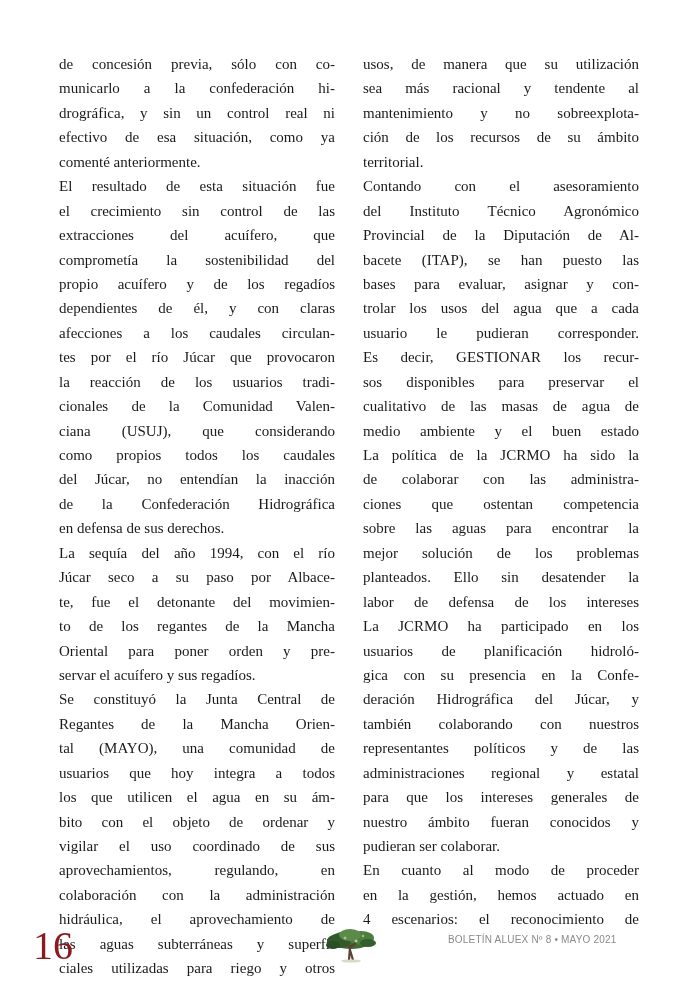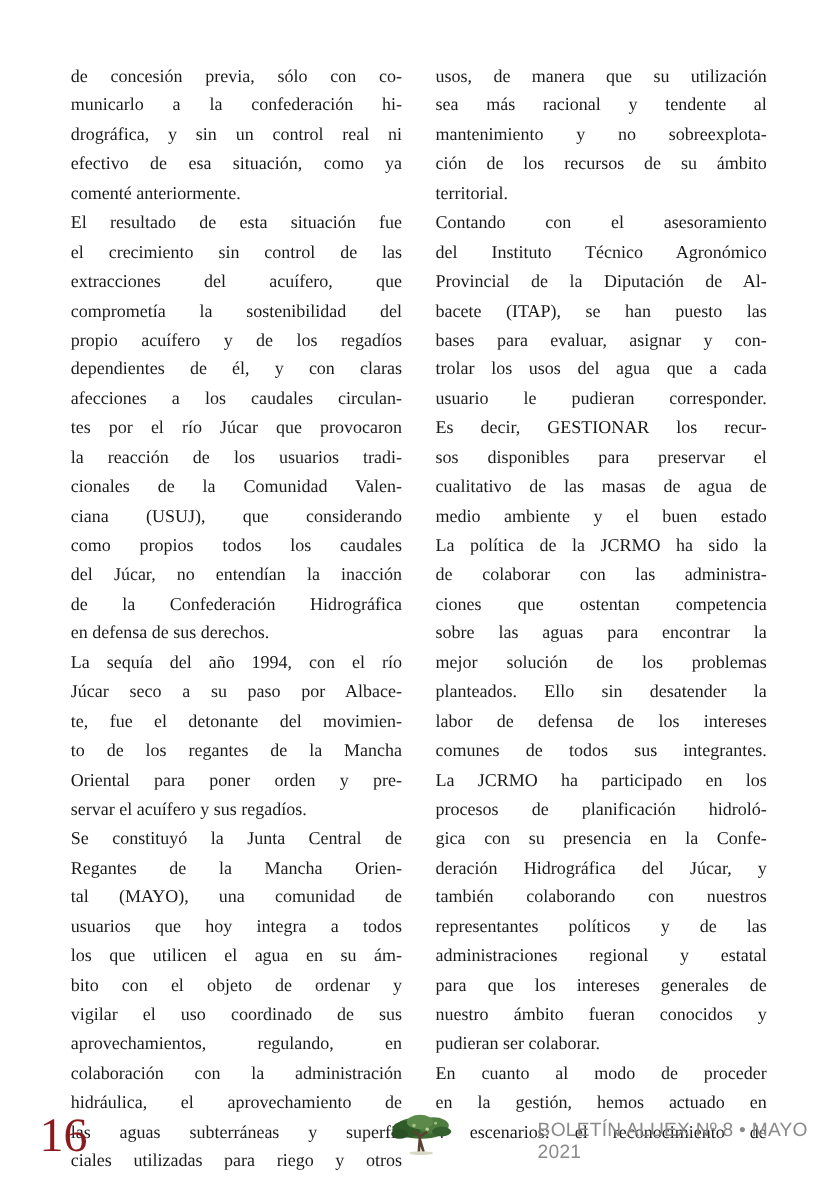--- a/index.html
+++ b/index.html
@@ -27,21 +27,21 @@
   .line.last { text-align-last: left; }
   .footer-page {
     position: absolute; left: 33px; top: 922px;
     font-family: "Liberation Serif", "DejaVu Serif", serif;
     font-size: 40px; color: #8b1a1f;
   }
   .footer-logo { position: absolute; left: 323px; top: 926px; width: 56px; height: 38px; }
   .footer-title {
     position: absolute; left: 448px; top: 934px;
     font-family: "Liberation Sans", "DejaVu Sans", sans-serif;
-    font-size: 16px; color: #8a8a8a; letter-spacing: 0.2px;
+    font-size: 10px; color: #8a8a8a; letter-spacing: 0.2px;
   }
 </style>
 </head>
 <body>
 
 <div class="page">
   <div class="col col-left" id="col-left">
       <span class="line">de concesión previa, sólo con co-</span>
       <span class="line">municarlo a la confederación hi-</span>
       <span class="line">drográfica, y sin un control real ni</span>
@@ -98,23 +98,22 @@
       <span class="line">sos disponibles para preservar el</span>
       <span class="line">cualitativo de las masas de agua de</span>
       <span class="line">medio ambiente y el buen estado</span>
       <span class="line">La política de la JCRMO ha sido la</span>
       <span class="line">de colaborar con las administra-</span>
       <span class="line">ciones que ostentan competencia</span>
       <span class="line">sobre las aguas para encontrar la</span>
       <span class="line">mejor solución de los problemas</span>
       <span class="line">planteados. Ello sin desatender la</span>
       <span class="line">labor de defensa de los intereses</span>
-      <span class="line">comunes de todos sus integrantes.</span>
       <span class="line">La JCRMO ha participado en los</span>
-      <span class="line">procesos de planificación hidroló-</span>
+      <span class="line">usuarios de planificación hidroló-</span>
       <span class="line">gica con su presencia en la Confe-</span>
       <span class="line">deración Hidrográfica del Júcar, y</span>
       <span class="line">también colaborando con nuestros</span>
       <span class="line">representantes políticos y de las</span>
       <span class="line">administraciones regional y estatal</span>
       <span class="line">para que los intereses generales de</span>
       <span class="line">nuestro ámbito fueran conocidos y</span>
       <span class="line last">pudieran ser colaborar.</span>
       <span class="line">En cuanto al modo de proceder</span>
       <span class="line">en la gestión, hemos actuado en</span>

